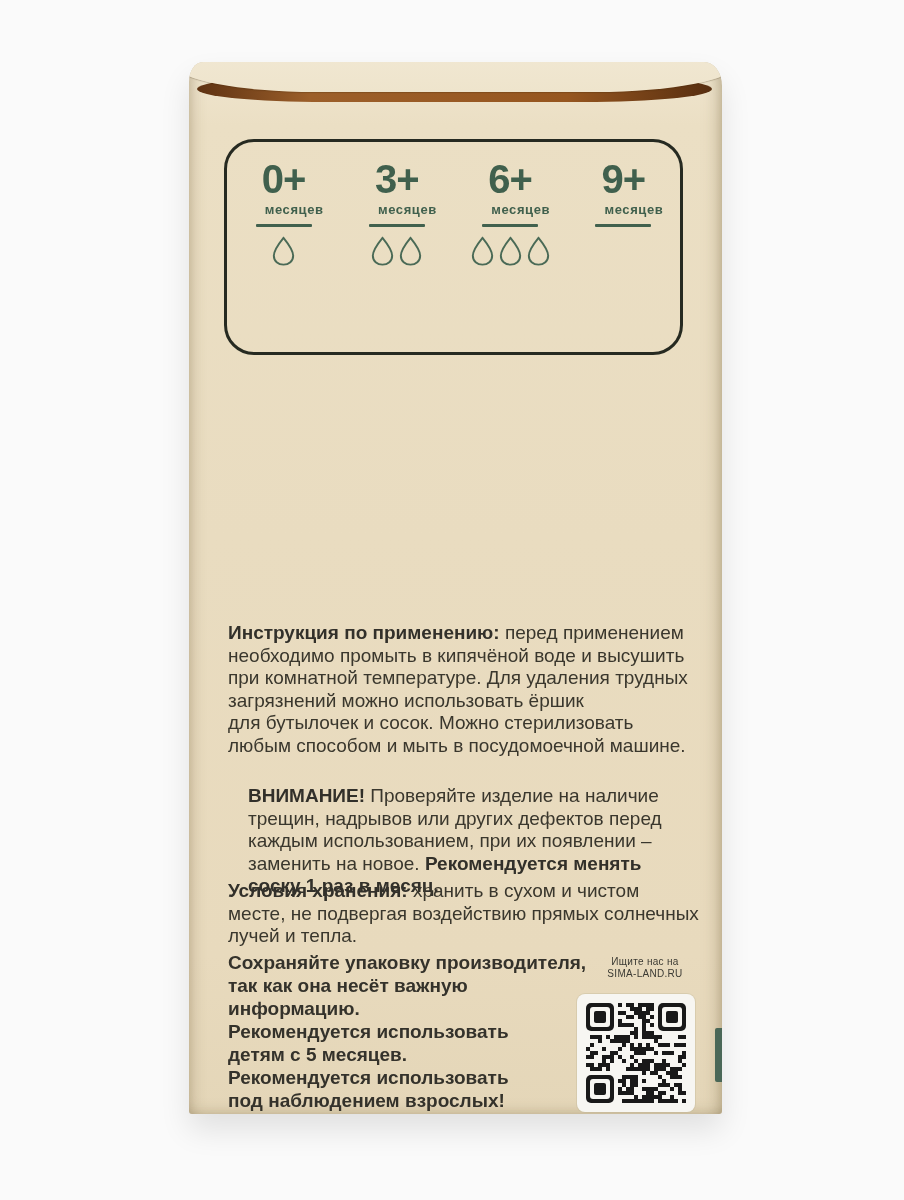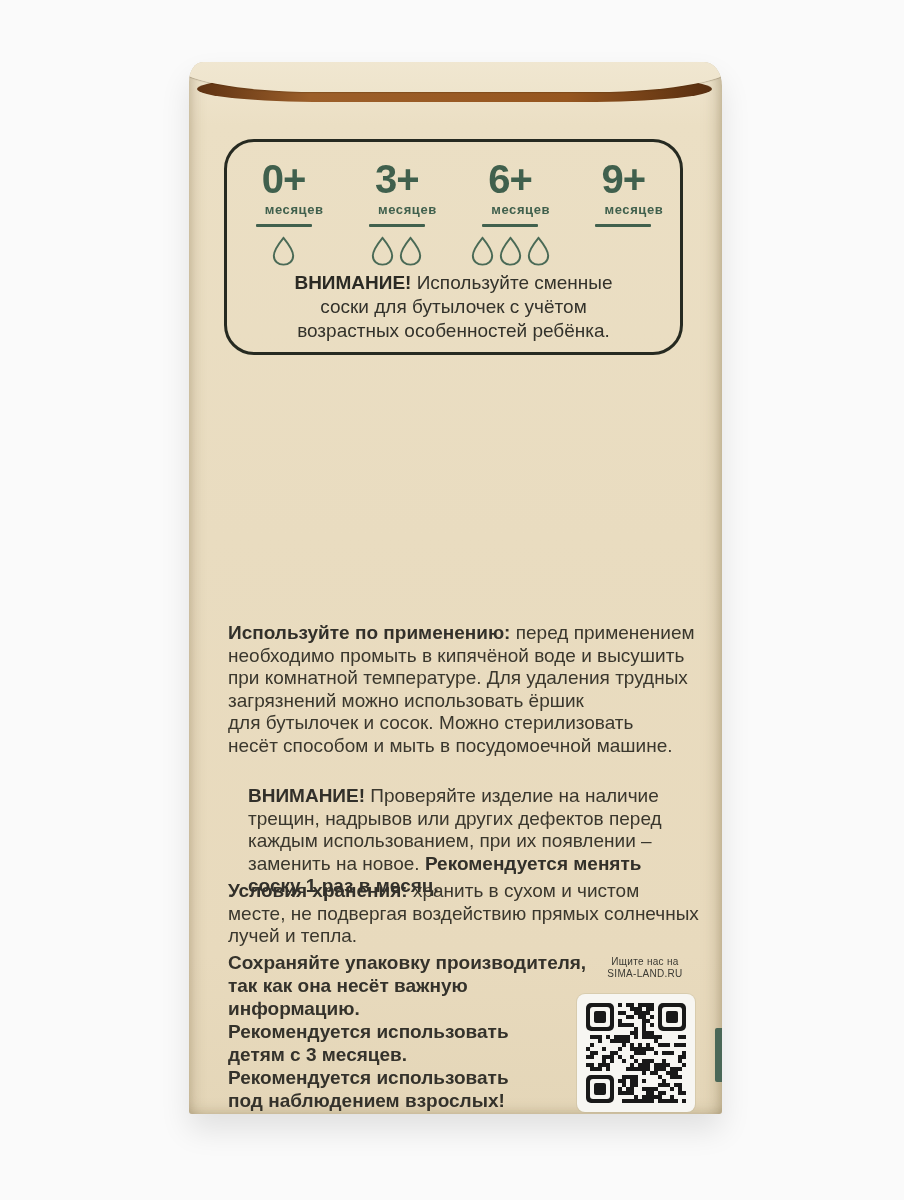--- a/index.html
+++ b/index.html
@@ -150,48 +150,45 @@
   </svg>
 </div>
         </div>
         <div class="age-col">
           <div class="age-value">9+</div>
           <div class="age-unit">месяцев</div>
           <div class="age-underline"></div>
           <div class="age-drops"></div>
         </div>
       </div>
-      <div class="panel-notice"><b>ВНИМАНИЕ!</b><span> Используйте сменные
-соски для бутылочек с учётом
-возрастных особенностей ребёнка.</span></div>
     </div>
 
 
-    <p class="para p-instructions"><b>Используйте по применению:</b><span> перед применением
+    <p class="para p-instructions"><b>Инструкция по применению:</b><span> перед применением
 необходимо промыть в кипячёной воде и высушить
 при комнатной температуре. Для удаления трудных
 загрязнений можно использовать ёршик
 для бутылочек и сосок. Можно стерилизовать
-несёт способом и мыть в посудомоечной машине.</span></p>
+любым способом и мыть в посудомоечной машине.</span></p>
 
     <p class="para p-attention"><b>ВНИМАНИЕ!</b><span> Проверяйте изделие на наличие
 трещин, надрывов или других дефектов перед
 каждым использованием, при их появлении –
 заменить на новое. </span><b>Рекомендуется менять
 соску 1 раз в месяц.</b></p>
 
     <p class="para p-storage"><b>Условия хранения:</b><span> хранить в сухом и чистом
 месте, не подвергая воздействию прямых солнечных
 лучей и тепла.</span></p>
 
     <p class="para p-keep">Сохраняйте упаковку производителя,
 так как она несёт важную
 информацию.
 Рекомендуется использовать
-детям с 3 месяцев.
+детям с 5 месяцев.
 Рекомендуется использовать
 под наблюдением взрослых!</p>
 
     <div class="sima-note">
       <div>Ищите нас на</div>
       <div>SIMA-LAND.RU</div>
     </div>
 
     <div class="qr-patch">
       <svg width="100" height="100" viewBox="0 0 100 100">

